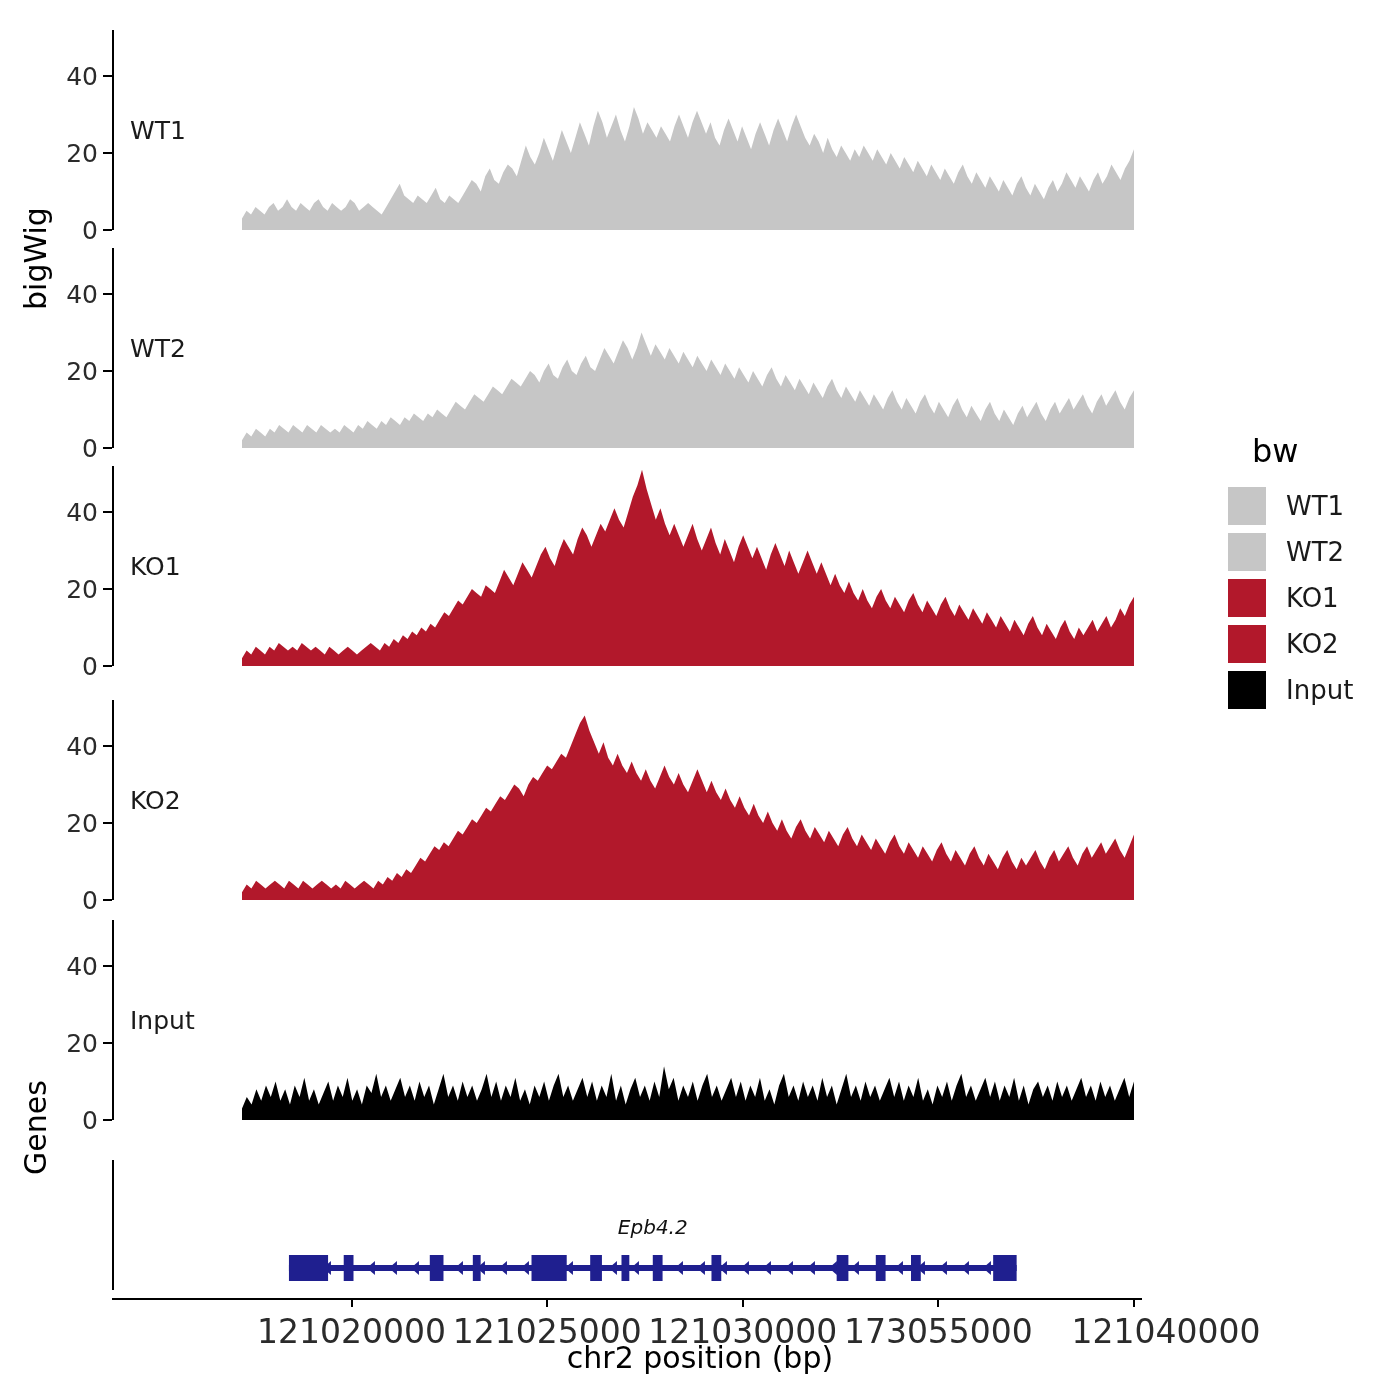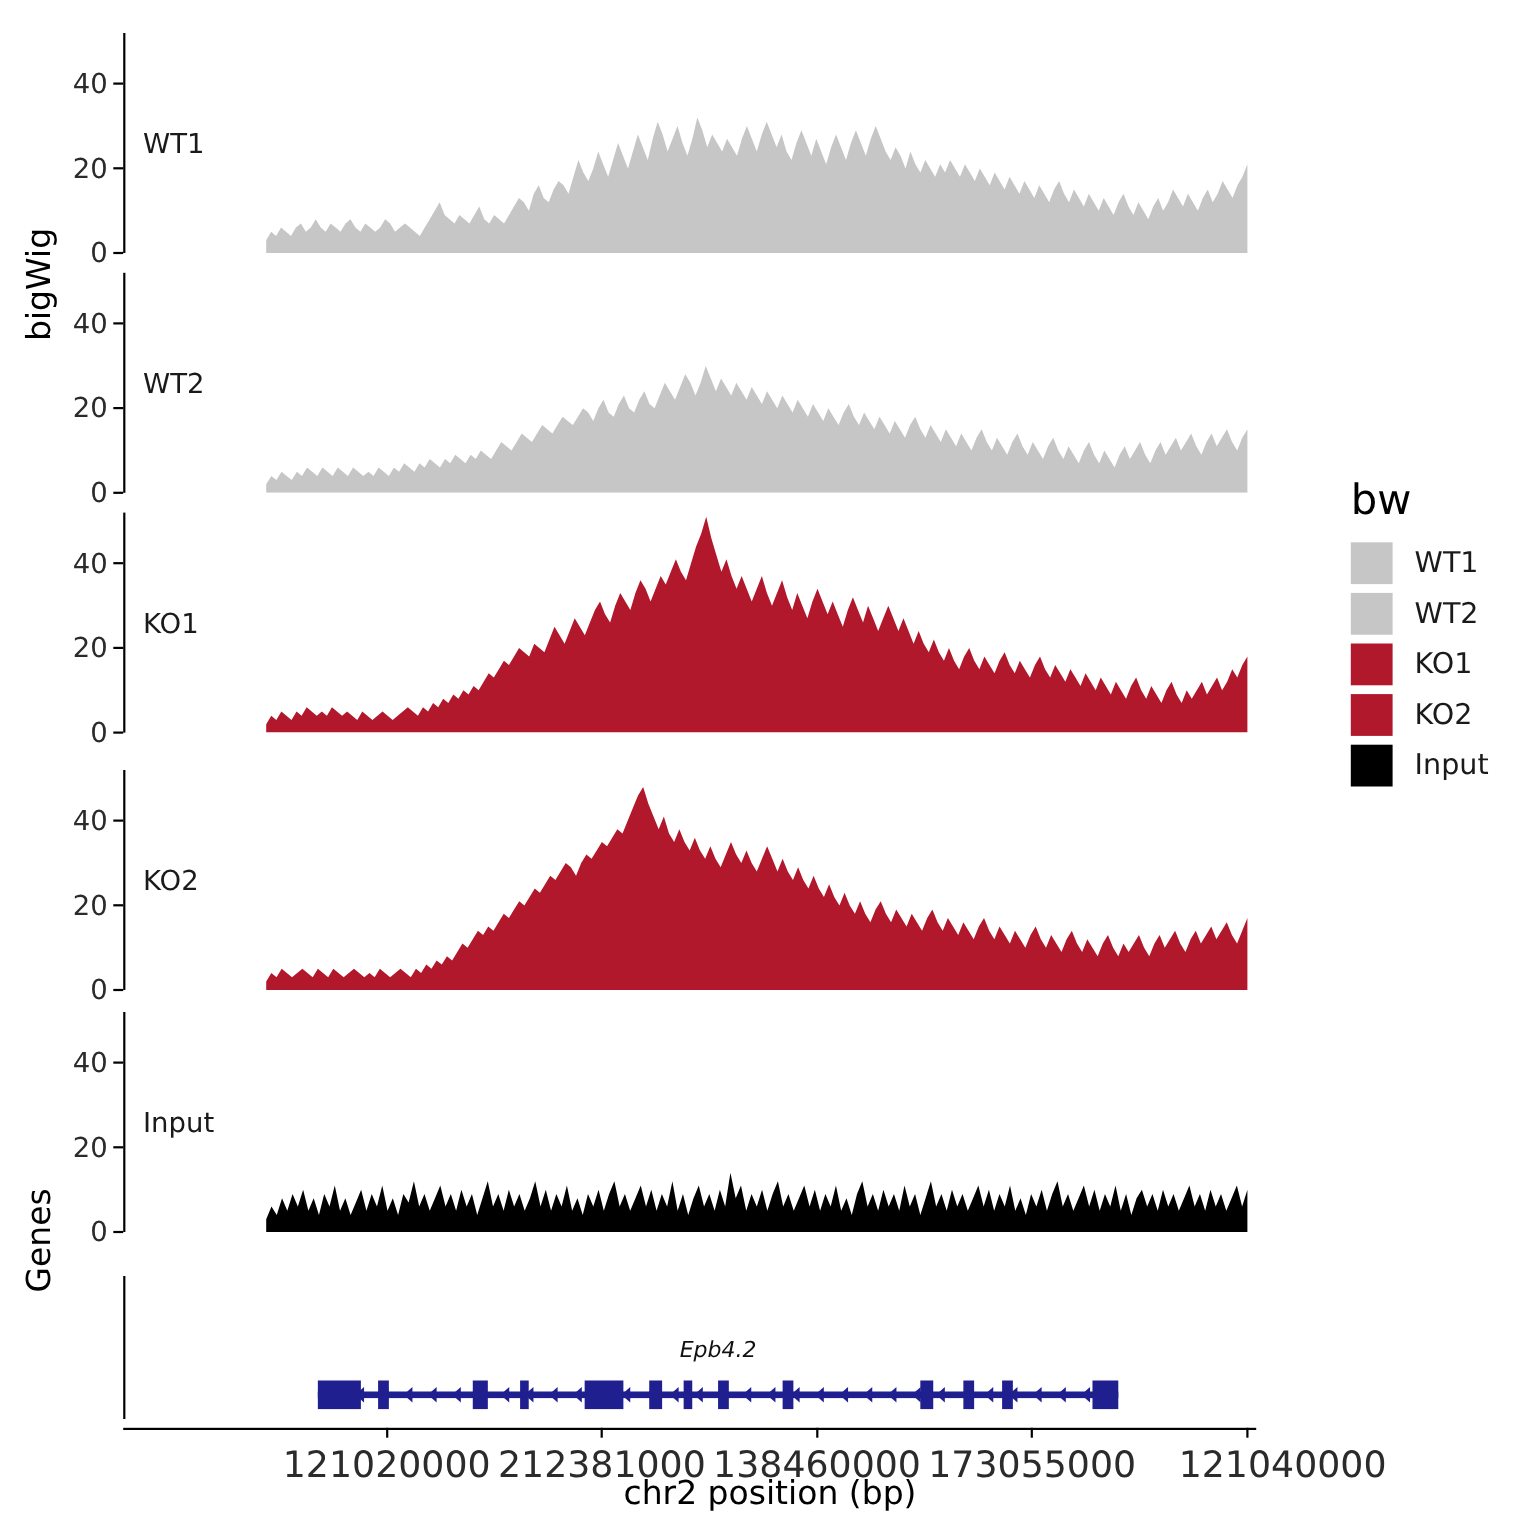--- a/index.html
+++ b/index.html
@@ -100,22 +100,23 @@
   }
 
   
   .legend{
     position:absolute;
     left:1228px;
     top:432px;
     width:160px;
   }
   .legend-title{
-    font-size:38px;
+    font-size:32px;
     margin-bottom:14px;
+    margin-left:24px;
   }
   .legend-row{
     display:flex;
     align-items:center;
     height:44px;
     margin-bottom:2px;
   }
   .legend-swatch{
     width:38px;height:38px;
     flex:0 0 38px;
@@ -261,23 +262,23 @@
         <rect x="799" y="95" width="9.780701754385973" height="26" fill="#1f1f8f"></rect>
         <rect x="881.1578947368421" y="95" width="23.473684210526358" height="26" fill="#1f1f8f"></rect>
       </svg>
       <div class="gene-label" style="left: 540.789px; top: 55px; font-style: italic;">Epb4.2</div>
     </div>
 
   <div class="xaxis" id="xaxis">
       <div class="xtick" style="left: 238.544px;"></div>
       <div class="xticklabel" style="left: 239.544px;">121020000</div>
       <div class="xtick" style="left: 434.158px;"></div>
-      <div class="xticklabel" style="left: 435.158px;">212381000</div>
+      <div class="xticklabel" style="left: 435.158px;">121025000</div>
       <div class="xtick" style="left: 629.772px;"></div>
-      <div class="xticklabel" style="left: 630.772px;">138460000</div>
+      <div class="xticklabel" style="left: 630.772px;">121030000</div>
       <div class="xtick" style="left: 825.386px;"></div>
       <div class="xticklabel" style="left: 826.386px;">173055000</div>
       <div class="xtick" style="left: 1021px;"></div>
       <div class="xticklabel" style="left: 1054px;">121040000</div>
     </div>
   <div class="xaxis-title">chr2 position (bp)</div>
 
   <div class="legend">
     <div class="legend-title">bw</div>
     <div id="legend-items">

